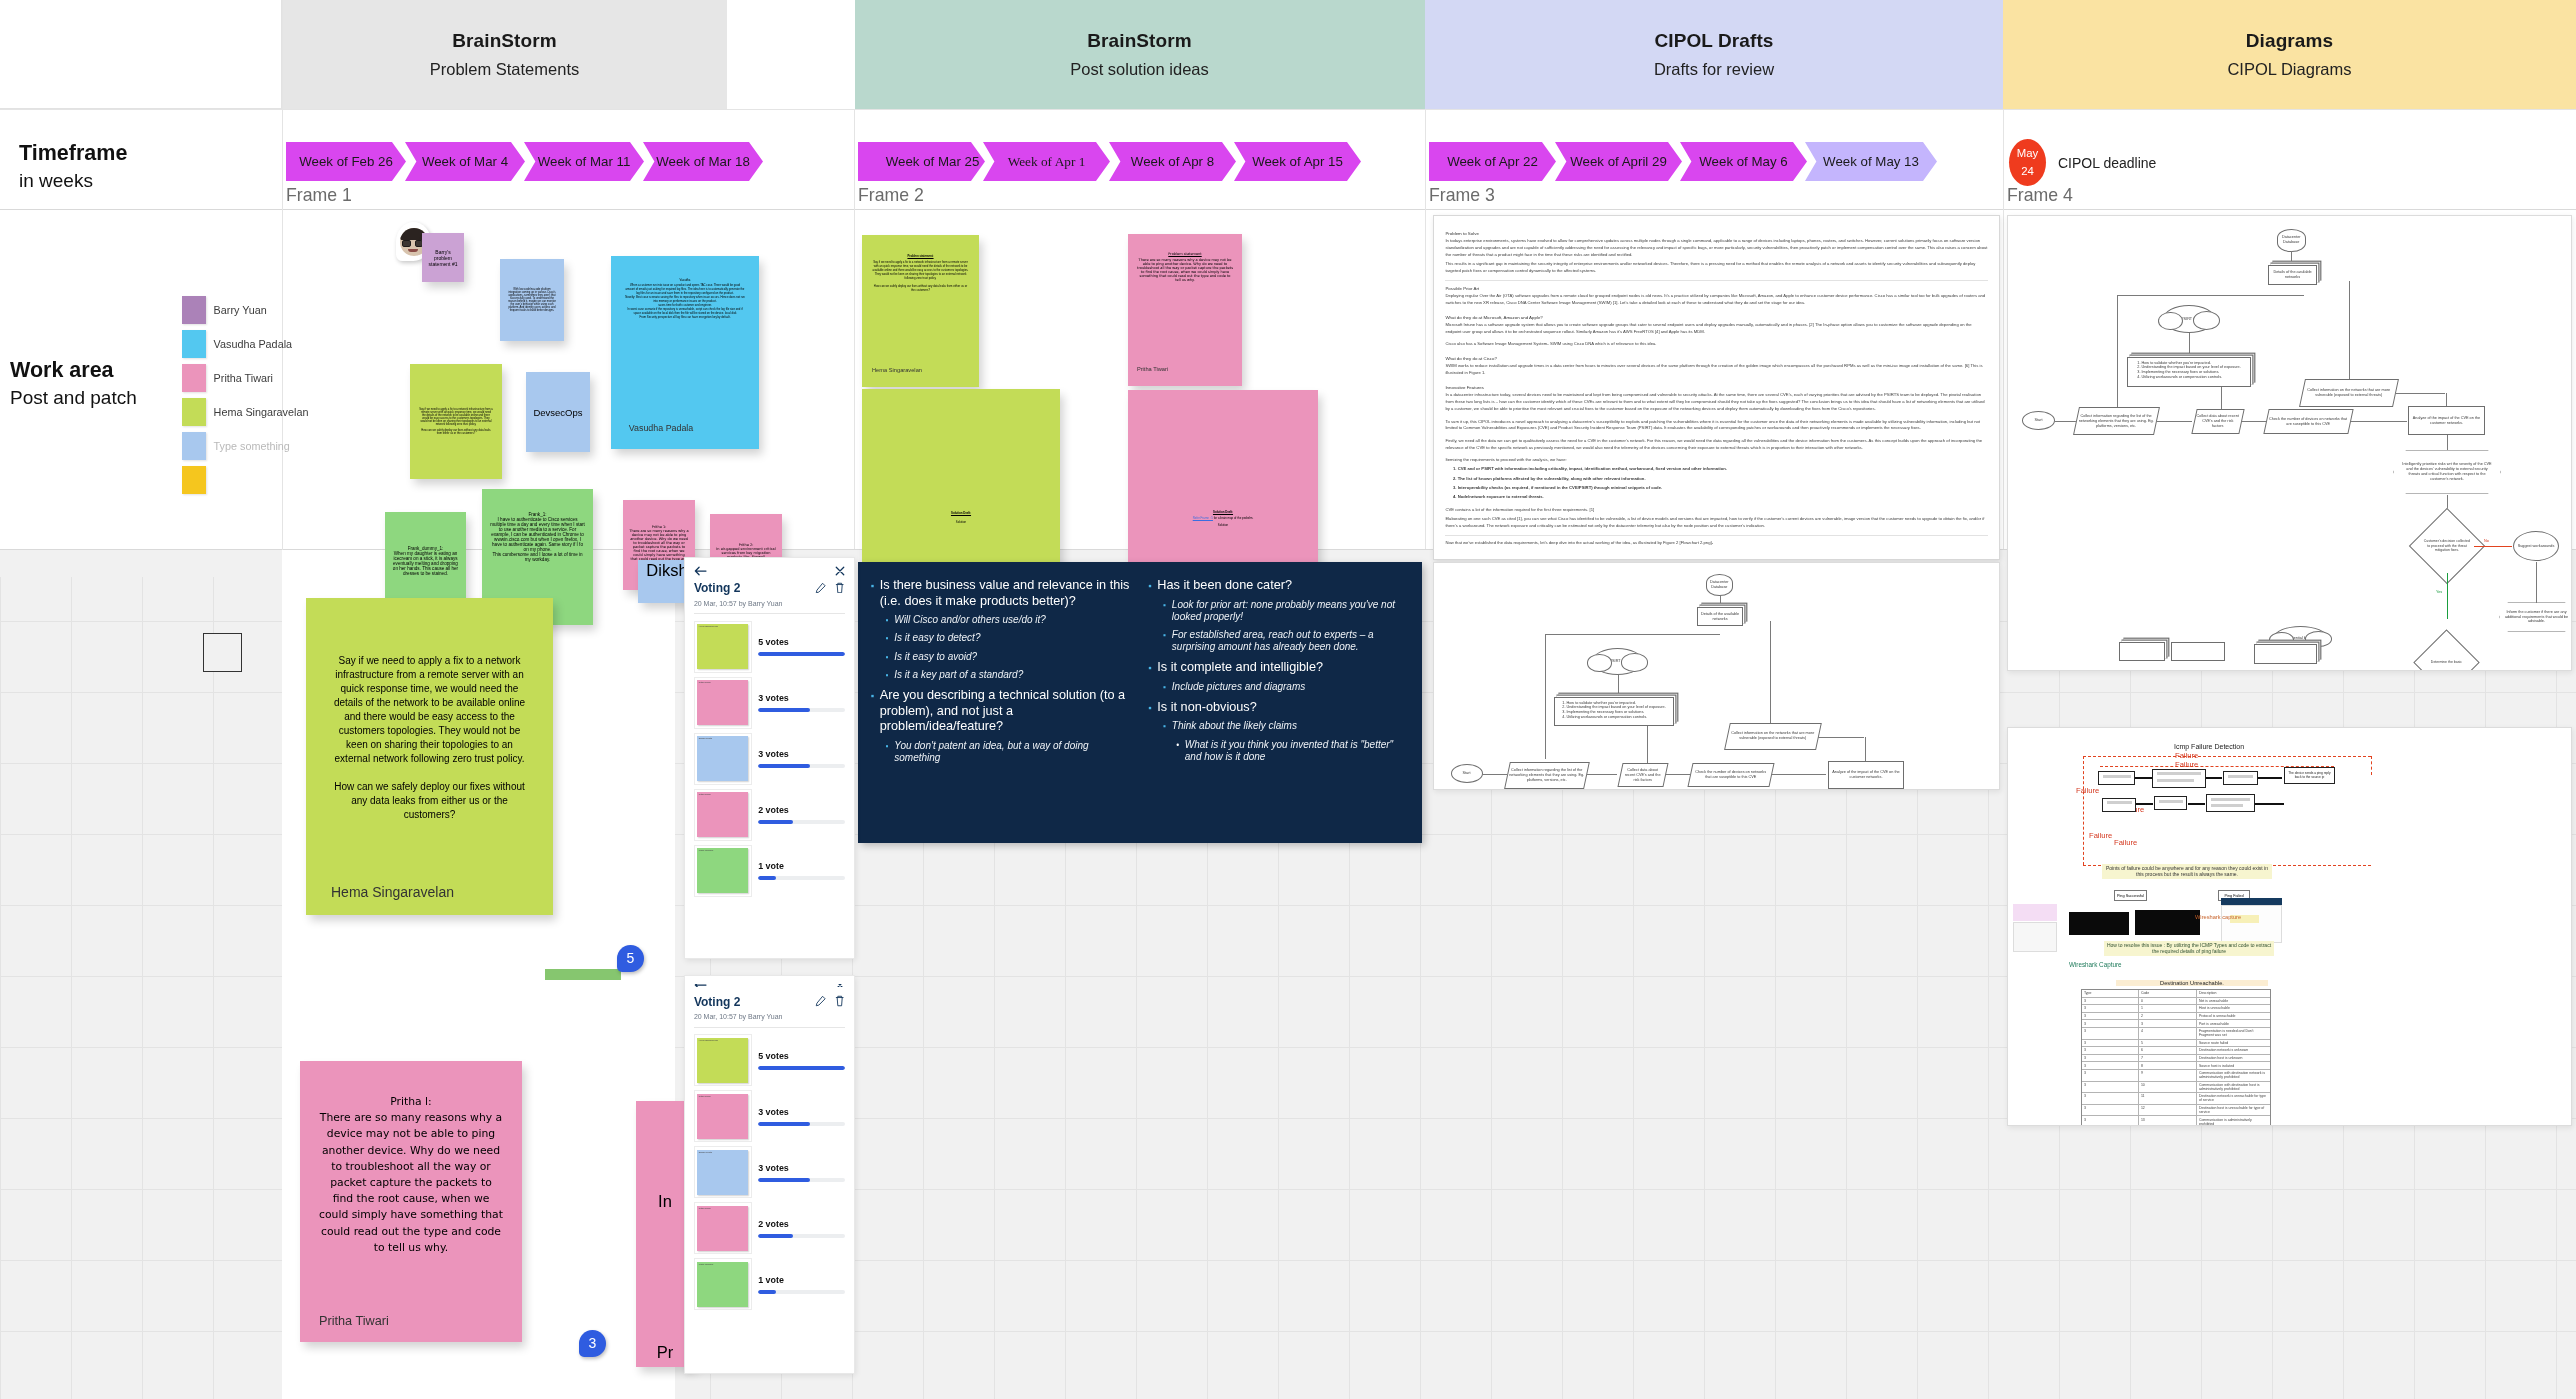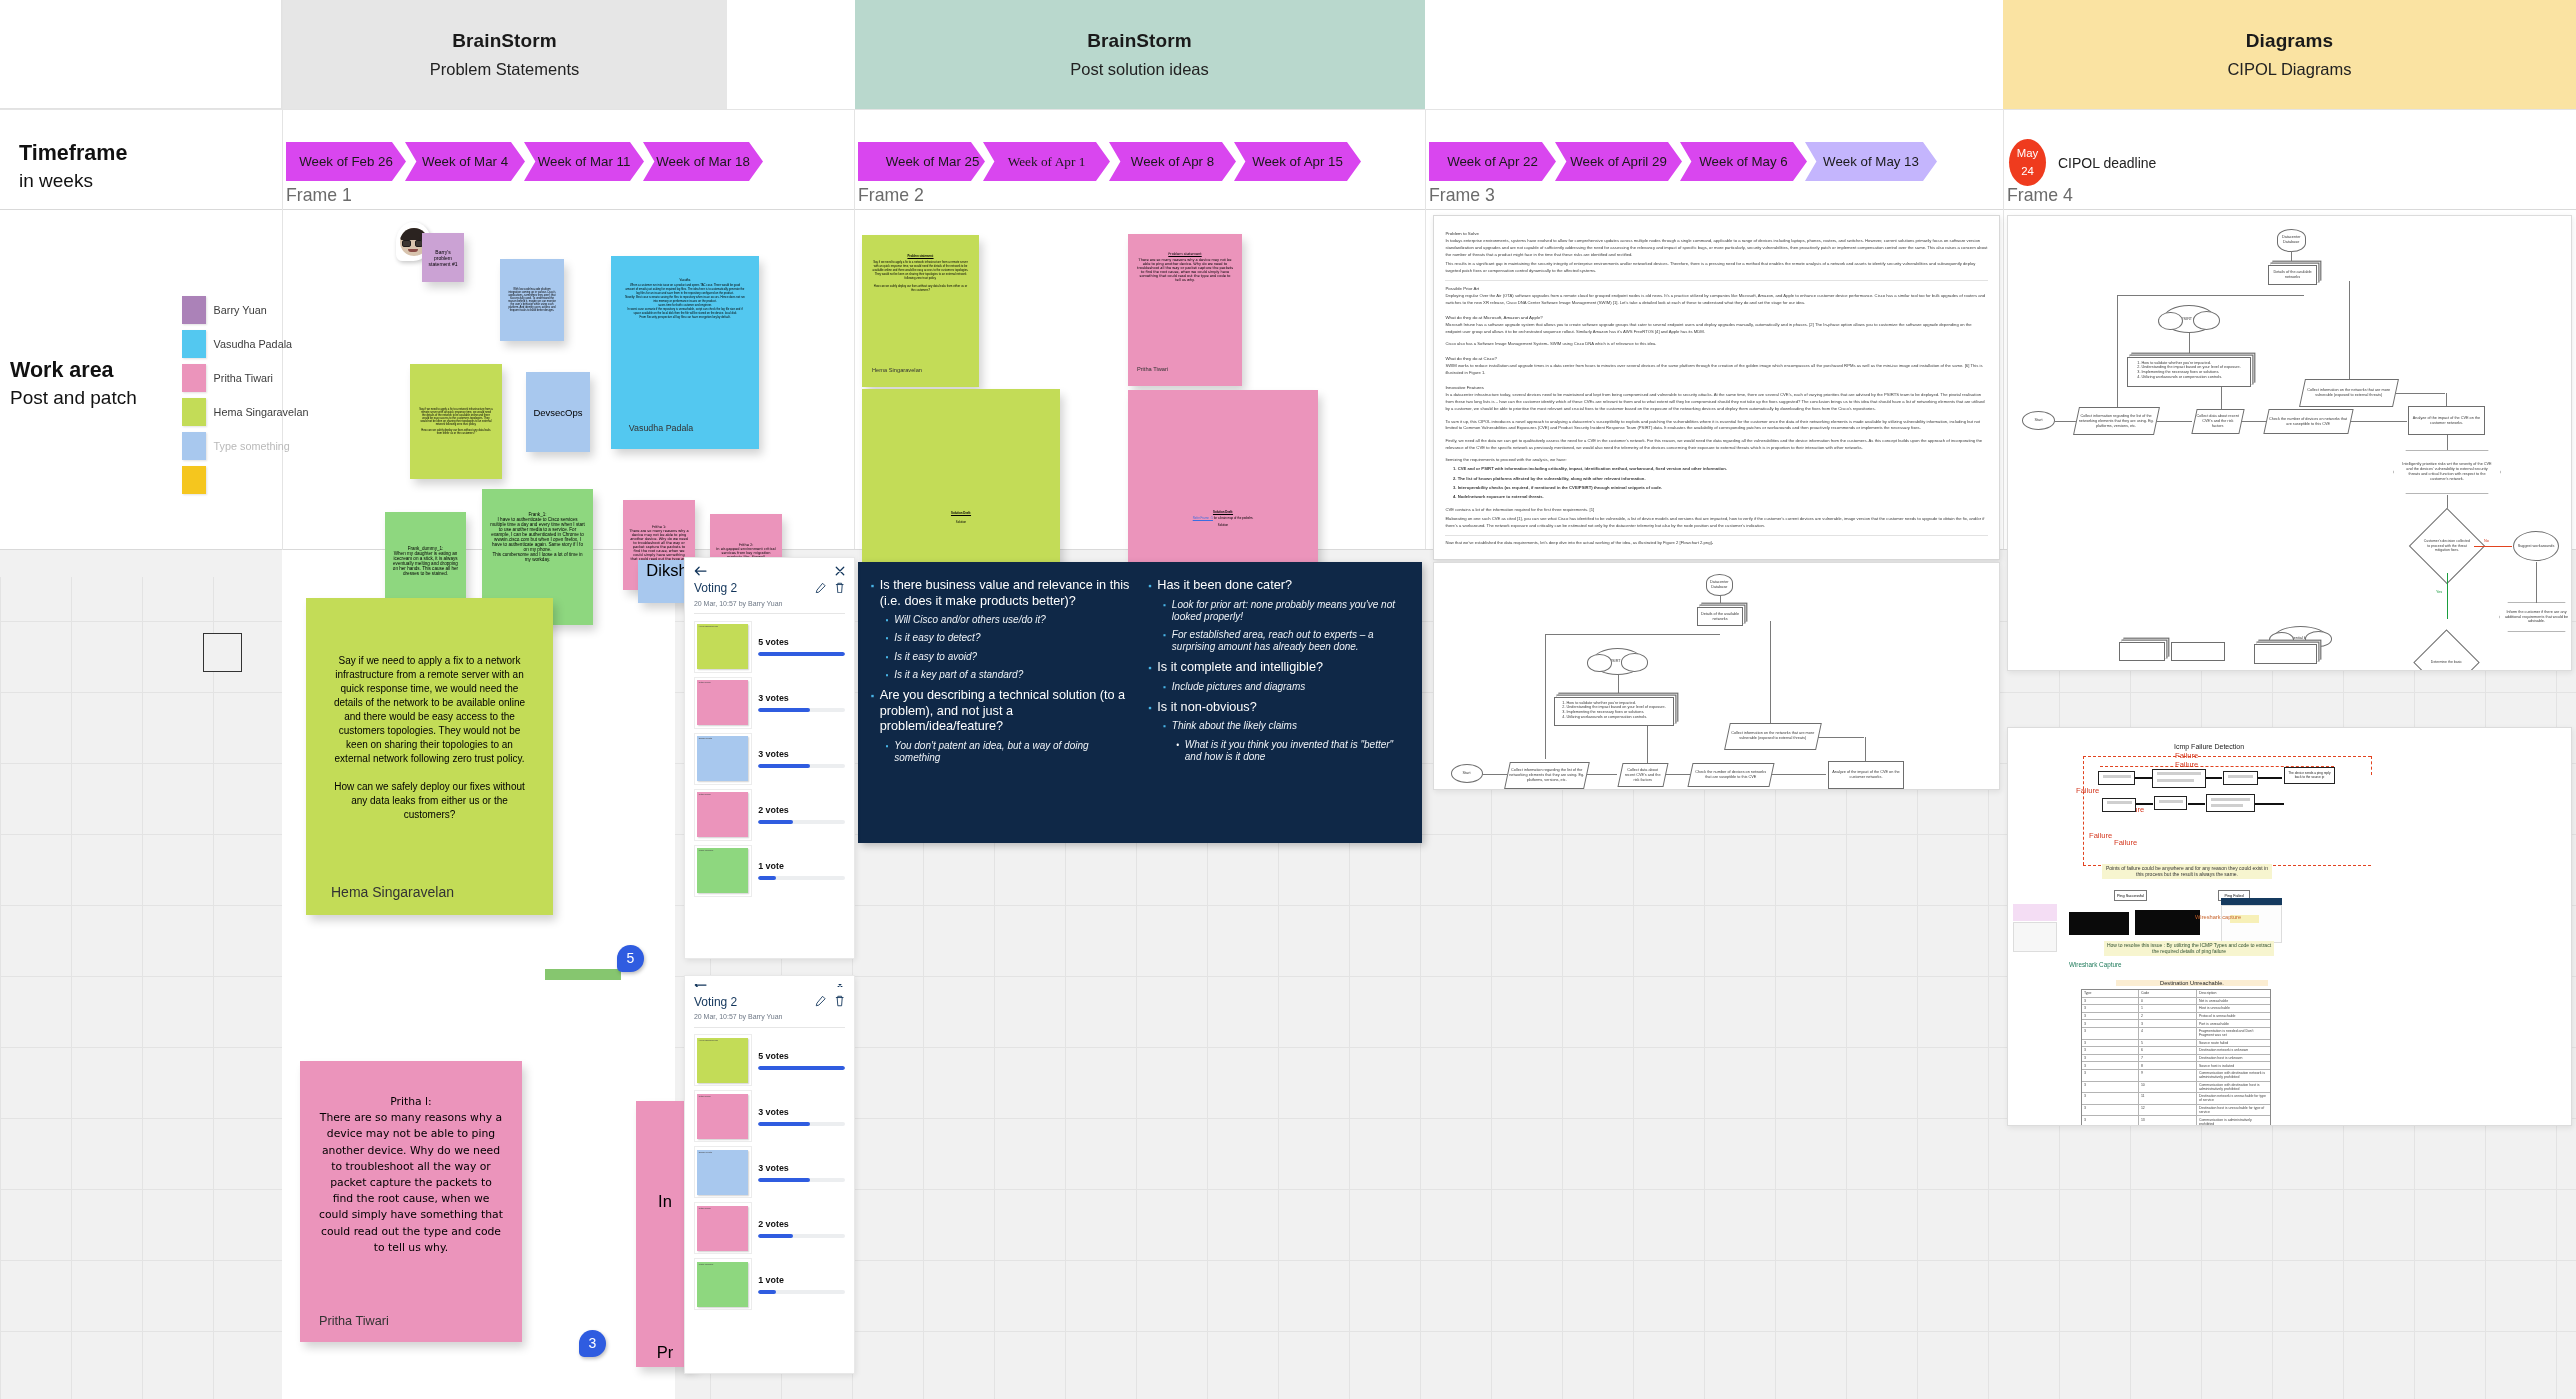--- a/index.html
+++ b/index.html
@@ -72,21 +72,21 @@
   .l1 .b { color:#48b4e6; font-size:9.5px; line-height:1.6;}
   .l2 { display:flex; gap:5.7px; margin-top:5px; margin-left:15px; font-size:10px; font-style:italic; line-height:1.25; color:#eef2f6;}
   .l2 .b { color:#48b4e6; font-size:8.2px; line-height:1.6;}
   .l3 { display:flex; gap:5.7px; margin-top:5px; margin-left:28px; font-size:10px; font-style:italic; line-height:1.25; color:#eef2f6;}
   .l3 .b { color:#fff; font-size:8.2px; line-height:1.6;}
 
   
   .vpanel { position:absolute; background:#fff; border:0.6px solid #e8e8e8; box-shadow:1.3px 1.9px 6.3px rgba(0,0,0,.10);
             padding:7.6px 8.9px; overflow:hidden; }
   .vp-top { display:flex; align-items:center; justify-content:space-between; }
-  .vp-ttl { font-size:12px; font-weight:normal; color:#12355b; }
+  .vp-ttl { font-size:12px; font-weight:bold; color:#12355b; }
   .vp-sub { font-size:7px; color:#6d7785; margin-top:4.4px; }
   .vp-rule { height:0.6px; background:#e6e6e6; margin:6.3px 0 5px 0; }
   .vp-icons { display:flex; gap:7.6px; align-items:center; }
   .icon-s { width:11.4px; height:11.4px; }
   .vrow { display:flex; align-items:center; gap:6.3px; height:56px; }
   .vthumb { width:58px; height:52px; background:#fff; border:0.6px solid #ececec; padding:2.5px; display:flex; }
   .vthumb .mini { flex:1; box-shadow:0.6px 0.6px 1.3px rgba(0,0,0,.18); }
   .vmeta { flex:1; }
   .vcount { font-size:8.9px; font-weight:bold; color:#111; }
   .vbar { height:4.4px; border-radius:2.5px; background:#eceef0; margin-top:5px; position:relative; overflow:hidden;}
@@ -137,20 +137,24 @@
 
   <div class="hdr-left"></div>
 
   <div class="hdr-cell" style="left:282px;width:445px;background:#e6e6e6;">
     <div class="t1">BrainStorm</div>
     <div class="t2">Problem Statements</div>
   </div>
   <div class="hdr-cell" style="left:854px;width:571px;background:#b9d8cd;">
     <div class="t1">BrainStorm</div>
     <div class="t2">Post solution ideas</div>
+  </div>
+  <div class="hdr-cell" style="left:1425px;width:578px;background:#d3d8f4;">
+    <div class="t1">CIPOL Drafts</div>
+    <div class="t2">Drafts for review</div>
   </div>
   <div class="hdr-cell" style="left:2003px;width:573px;background:#fae3a2;">
     <div class="t1">Diagrams</div>
     <div class="t2">CIPOL Diagrams</div>
   </div>
 
   <div class="vline" style="left:728px;top:0;height:109px;background:#fff;width:127px;"></div>
   <div class="vline" style="left:728px;top:0;height:109px;background:#fff;width:127px;"></div>
 
   <div class="hline" style="left:0;top:109px;width:2576px;"></div>

